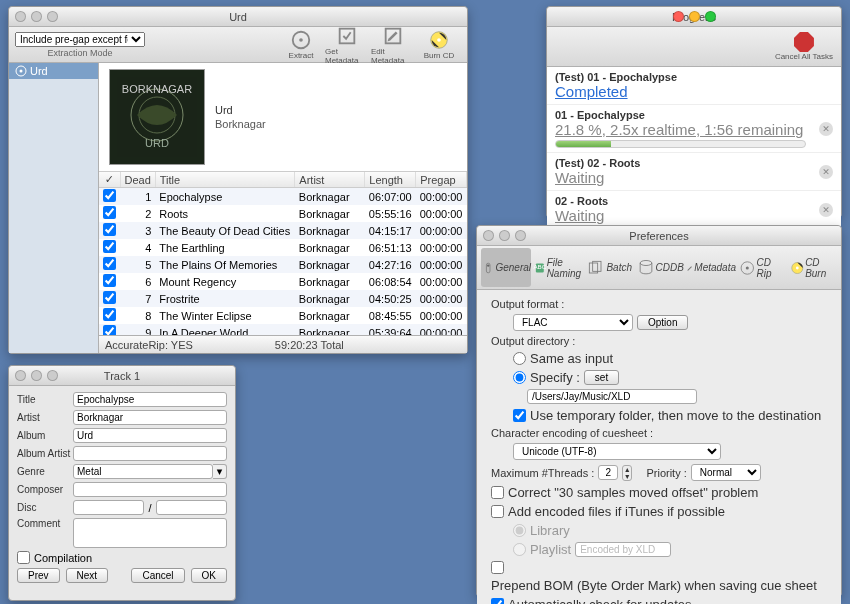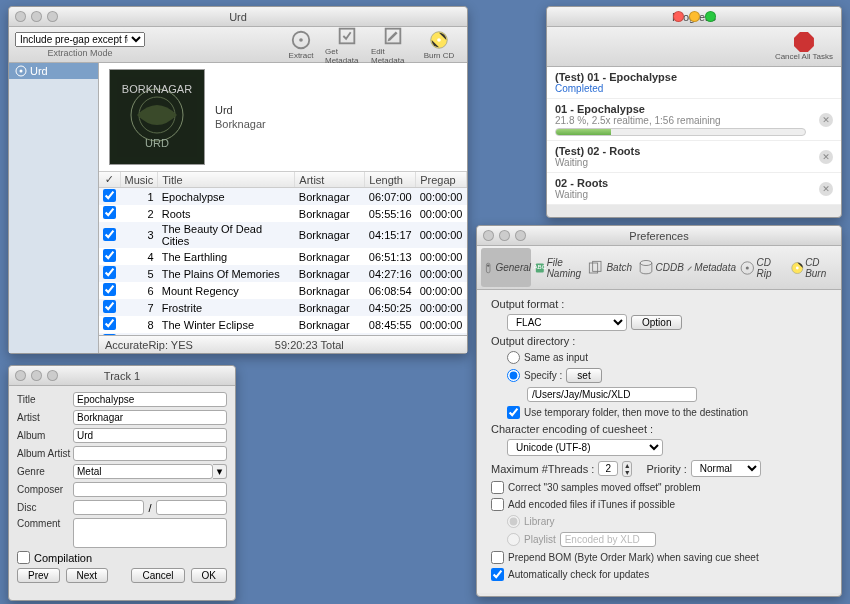--- a/index.html
+++ b/index.html
@@ -56,38 +56,38 @@
 #prog-win { left: 546px; top: 6px; width: 296px; height: 212px; }
 #prog-win .titlebar { justify-content: center; }
 #prog-win .phead { height: 40px; background: linear-gradient(#f0f0f0,#d8d8d8); border-bottom: 1px solid #b0b0b0; display: flex; justify-content: flex-end; align-items: center; padding: 0 8px; }
 .stopb { display: flex; flex-direction: column; align-items: center; cursor: pointer; }
 .stopb .oct { width: 20px; height: 20px; background: #c33; clip-path: polygon(30% 0,70% 0,100% 30%,100% 70%,70% 100%,30% 100%,0 70%,0 30%); }
 .stopb .lbl { font-size: 8px; color: #555; }
 .tasklist { background: #fff; }
 .task { padding: 4px 8px; border-bottom: 1px solid #eee; display: flex; align-items: center; }
 .task .info { flex: 1; }
 .task .nm { font-size: 11px; font-weight: bold; color: #333; }
-.task .st { font-size: 10px; color: #2a6dd4; }
+.task .st { font-size: 15px; color: #2a6dd4; text-decoration: underline; }
 .task .st.grey { color: #888; }
 .task .bar { height: 8px; width: 95%; background: #eee; border: 1px solid #ccc; border-radius: 4px; margin-top: 2px; overflow: hidden; }
 .task .fill { height: 100%; background: linear-gradient(#9fd37a,#6ab04c); }
 .task .x { width: 14px; height: 14px; border-radius: 50%; background: #ddd; color: #888; display: flex; align-items: center; justify-content: center; font-size: 9px; cursor: pointer; }
 
 
 #pref-win { left: 476px; top: 225px; width: 366px; height: 372px; }
 .pref-tb { height: 44px; background: linear-gradient(#f0f0f0,#d8d8d8); border-bottom: 1px solid #b0b0b0; display: flex; padding: 2px 4px; gap: 2px; }
 .ptab { display: flex; flex-direction: row; align-items: center; justify-content: center; width: 50px; border-radius: 3px; cursor: pointer; }
 .ptab.active { background: #bcbcbc; }
 .ptab svg { width: 20px; height: 20px; }
 .ptab .lbl { font-size: 10px; color: #444; font-style: italic; }
 .pref-body { padding: 8px 14px; background: #ececec; color: #333; }
 .pref-body .row { margin-bottom: 4px; display: flex; align-items: center; gap: 4px; flex-wrap: wrap; }
 .pref-body select, .pref-body input[type=text] { border: 1px solid #aaa; border-radius: 3px; padding: 1px 4px; font-size: 10px; background: #fff; }
-.pref-body .indent { margin-left: 16px; }
-.pref-body label { font-size: 10px; }
+.pref-body .indent { margin-left: 22px; }
+.pref-body label { font-size: 13px; }
 </style>
 </head>
 <body>
 
 <div class="win" id="main-win">
   <div class="titlebar">
     <div class="traffic">
         <span class="tdot tgrey"></span>
         <span class="tdot tgrey"></span>
         <span class="tdot tgrey"></span>
@@ -156,21 +156,21 @@
         <div class="album-info">
           <div class="al">Urd</div>
           <div class="ar">Borknagar</div>
         </div>
       </div>
       <div class="track-table">
         <table>
           <thead>
               <tr>
             <th style="width:18px" class="chk">✓</th>
-            <th style="width:32px;text-align:right">Music</th>
+            <th style="width:32px;text-align:right">Dead</th>
             <th>Title</th>
             <th style="width:70px">Artist</th>
             <th style="width:50px">Length</th>
             <th style="width:50px">Pregap</th>
           </tr>
             </thead>
           <tbody id="trackbody">
               <tr class="odd">
                 <td class="chk"><input type="checkbox" checked="" style=""></td>
                 <td style="text-align:right">1</td>
@@ -446,21 +446,21 @@
         <input type="text" style="width: 170px;" value="/Users/Jay/Music/XLD">
       </div>
     <div class="row indent">
         <input type="checkbox" checked="" style="">
         <label>Use temporary folder, then move to the destination</label>
       </div>
     <div class="row">
         <span>Character encoding of cuesheet :</span>
       </div>
     <div class="row indent">
-        <select style="width:156px"><option>Unicode (UTF-8)</option></select>
+        <select style="width:208px"><option>Unicode (UTF-8)</option></select>
       </div>
     <div class="row">
       <span>Maximum #Threads :</span>
       <input type="text" style="width: 20px; text-align: center;" value="2">
       <span style="border:1px solid #aaa;border-radius:3px;padding:0 2px;font-size:8px;line-height:7px">▴<br>▾</span>
       &nbsp;&nbsp;<span>Priority :</span>
       <select style="width:70px"><option>Normal</option></select>
     </div>
     <div class="row">
         <input type="checkbox" style="">

